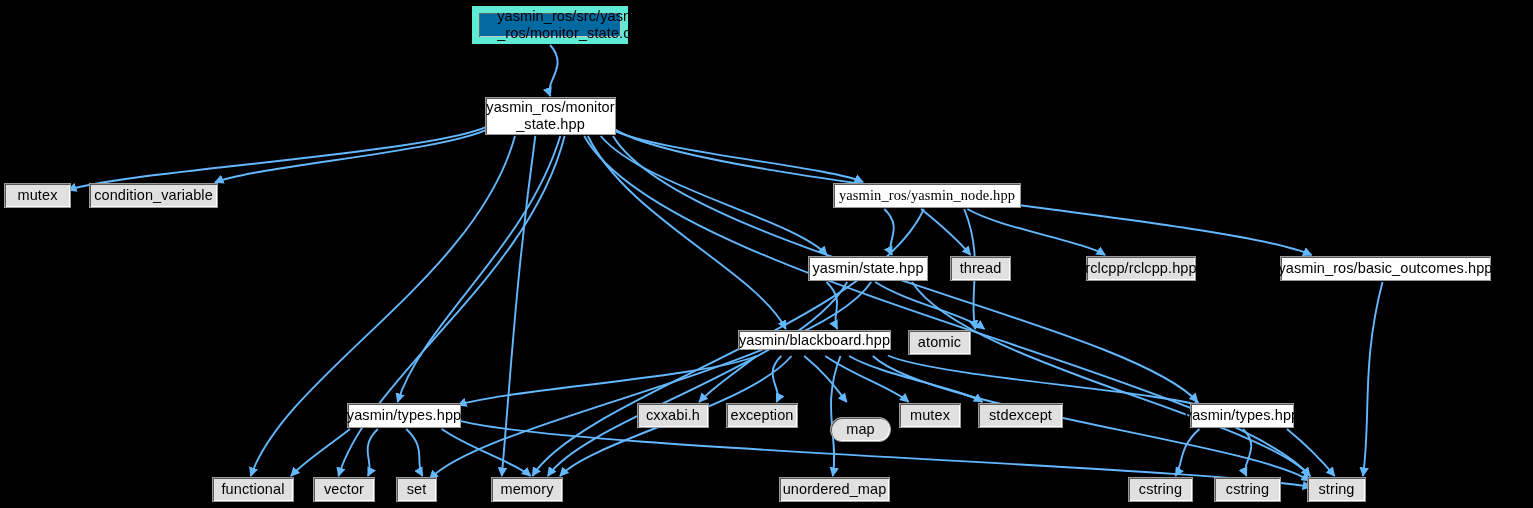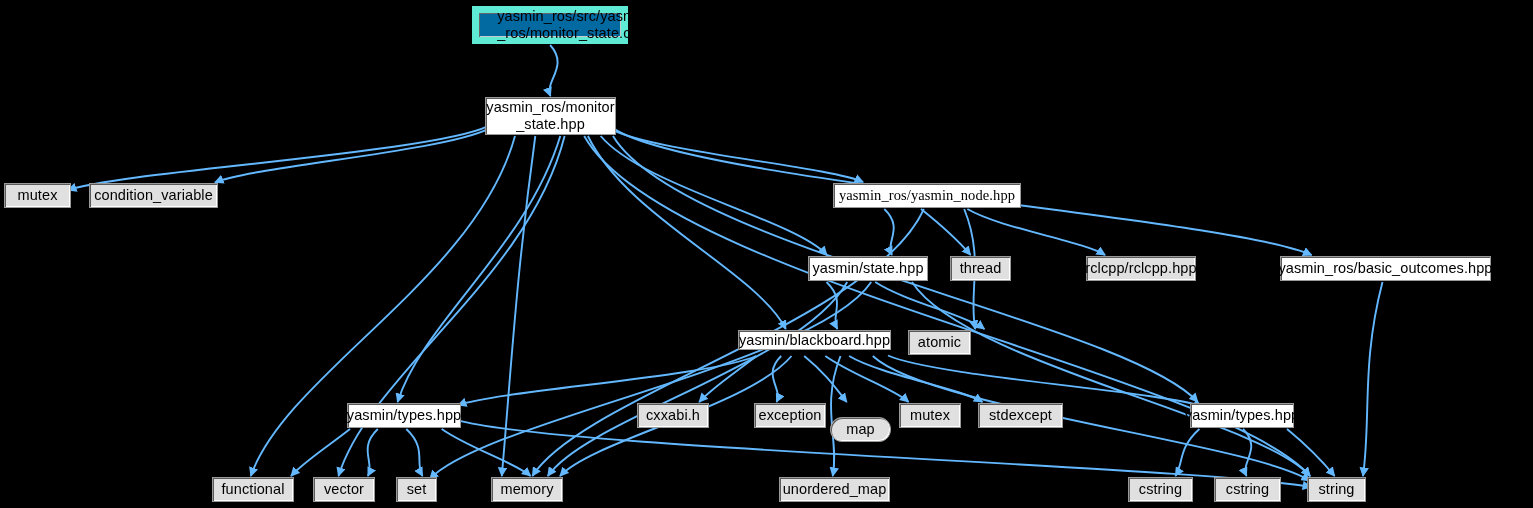--- a/index.html
+++ b/index.html
@@ -118,21 +118,21 @@
       <div class="node lib" style="left: 89px; top: 183px; width: 129px; height: 25px;"><span class="label">condition_variable</span></div>
       <div class="node proj" style="left: 833px; top: 183px; width: 188px; height: 25px; font-family: Liberation Serif, serif;"><span class="label">yasmin_ros/yasmin_node.hpp</span></div>
       <div class="node proj" style="left: 808px; top: 256px; width: 120px; height: 25px;"><span class="label">yasmin/state.hpp</span></div>
       <div class="node lib" style="left: 950px; top: 256px; width: 61px; height: 25px;"><span class="label">thread</span></div>
       <div class="node lib" style="left: 1086px; top: 256px; width: 110px; height: 25px;"><span class="label">rclcpp/rclcpp.hpp</span></div>
       <div class="node proj" style="left: 1280px; top: 256px; width: 211px; height: 25px;"><span class="label">yasmin_ros/basic_outcomes.hpp</span></div>
       <div class="node proj" style="left: 738px; top: 330px; width: 153px; height: 20px;"><span class="label">yasmin/blackboard.hpp</span></div>
       <div class="node lib" style="left: 908px; top: 330px; width: 63px; height: 25px;"><span class="label">atomic</span></div>
       <div class="node proj" style="left: 347px; top: 403px; width: 114px; height: 25px;"><span class="label">yasmin/types.hpp</span></div>
       <div class="node lib" style="left: 637px; top: 403px; width: 72px; height: 25px;"><span class="label">cxxabi.h</span></div>
-      <div class="node lib" style="left: 726px; top: 403px; width: 72px; height: 25px; margin-left: 28px;"><span class="label">exception</span></div>
+      <div class="node lib" style="left: 726px; top: 403px; width: 72px; height: 25px;"><span class="label">exception</span></div>
       <div class="node lib" style="left: 830px; top: 417px; width: 61px; height: 25px; border-radius: 12px;"><span class="label">map</span></div>
       <div class="node lib" style="left: 899px; top: 403px; width: 62px; height: 25px;"><span class="label">mutex</span></div>
       <div class="node lib" style="left: 978px; top: 403px; width: 85px; height: 25px;"><span class="label">stdexcept</span></div>
       <div class="node proj" style="left: 1190px; top: 403px; width: 104px; height: 25px;"><span class="label">yasmin/types.hpp</span></div>
       <div class="node lib" style="left: 212px; top: 477px; width: 82px; height: 25px;"><span class="label">functional</span></div>
       <div class="node lib" style="left: 313px; top: 477px; width: 62px; height: 25px;"><span class="label">vector</span></div>
       <div class="node lib" style="left: 396px; top: 477px; width: 41px; height: 25px;"><span class="label">set</span></div>
       <div class="node lib" style="left: 491px; top: 477px; width: 72px; height: 25px;"><span class="label">memory</span></div>
       <div class="node lib" style="left: 779px; top: 477px; width: 111px; height: 25px;"><span class="label">unordered_map</span></div>
       <div class="node lib" style="left: 1128px; top: 477px; width: 65px; height: 25px;"><span class="label">cstring</span></div>

